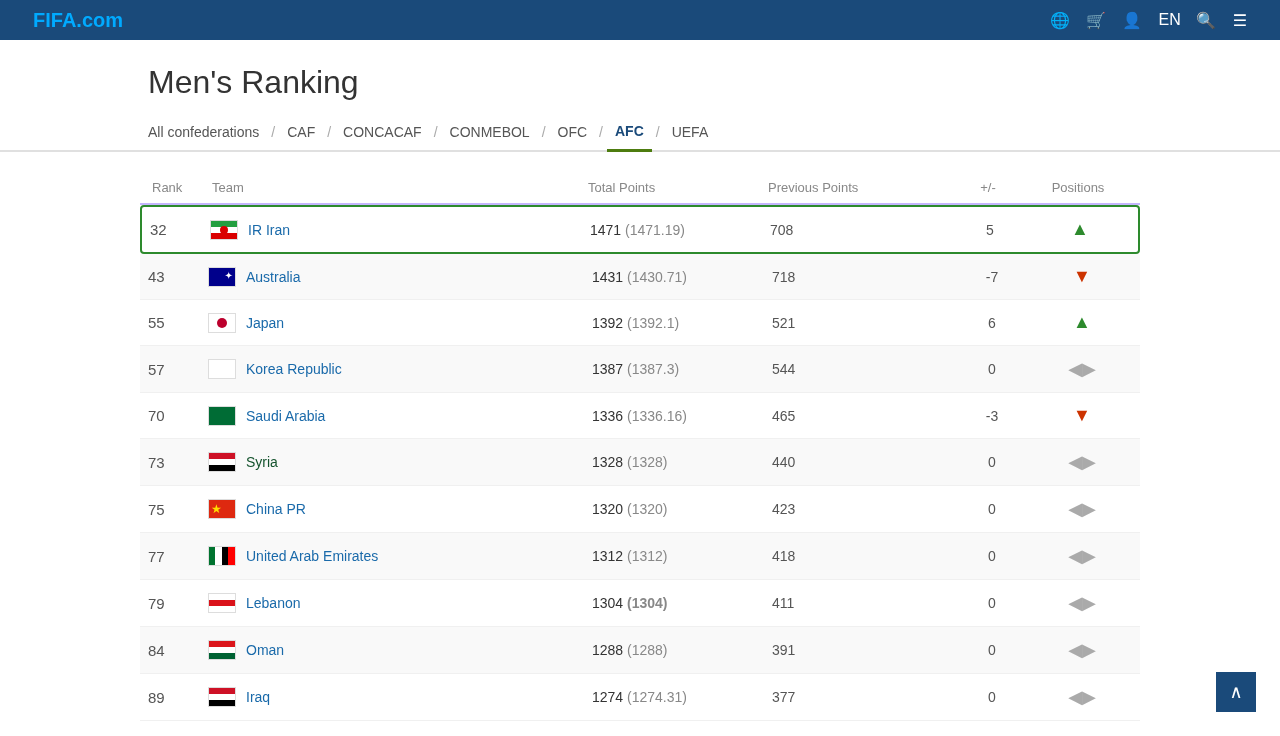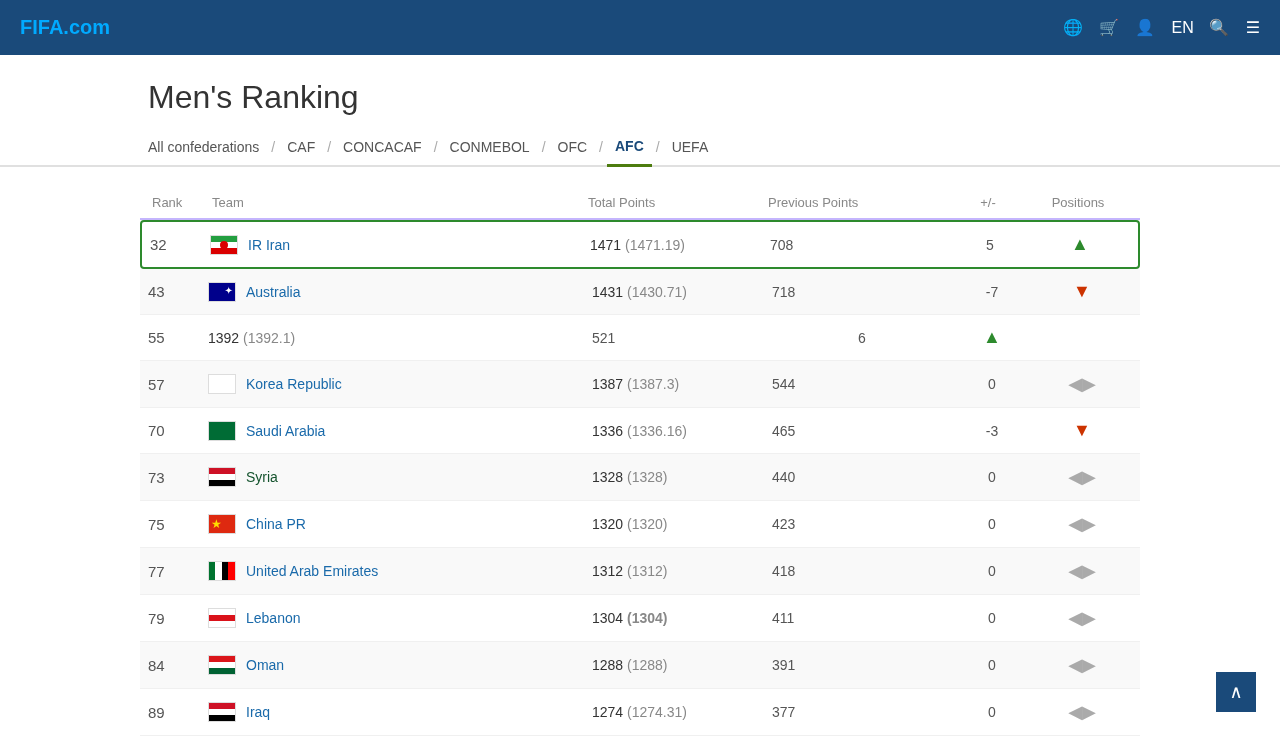--- a/index.html
+++ b/index.html
@@ -1,25 +1,25 @@
 <!DOCTYPE html>
 <html><head>
   <meta charset="utf-8">
   <style>
     * { margin: 0; padding: 0; box-sizing: border-box; }
     body { font-family: Arial, sans-serif; background: #fff; color: #333; }
 
     
     .header {
       background: #1a4a7a;
-      height: 55px;
+      height: 40px;
       display: flex;
       align-items: center;
       justify-content: space-between;
-      padding: 0 20px;
+      padding: 0 33px;
     }
     .header-logo {
       color: white;
       font-size: 20px;
       font-weight: bold;
     }
     .header-logo span { color: #00aaff; }
     .header-icons {
       display: flex;
       align-items: center;
@@ -253,20 +253,24 @@
     </div>
     <div class="points-col">1431 <span style="color:#888; font-weight:normal">(1430.71)</span></div>
     <div class="prev-col">718</div>
     <div class="plus-col">-7</div>
     <div class="pos-col">
           <span class="arrow-down">▼</span>
         </div>
   </div>
       <div class="table-row">
     <div class="rank-col">55</div>
+    <div class="team-col">
+      <span class="flag flag-japan"></span>
+      <span style="color:#1a6aaa; cursor:pointer">Japan</span>
+    </div>
     <div class="points-col">1392 <span style="color:#888; font-weight:normal">(1392.1)</span></div>
     <div class="prev-col">521</div>
     <div class="plus-col">6</div>
     <div class="pos-col">
           <span class="arrow-up">▲</span>
         </div>
   </div>
       <div class="table-row">
     <div class="rank-col">57</div>
     <div class="team-col">

